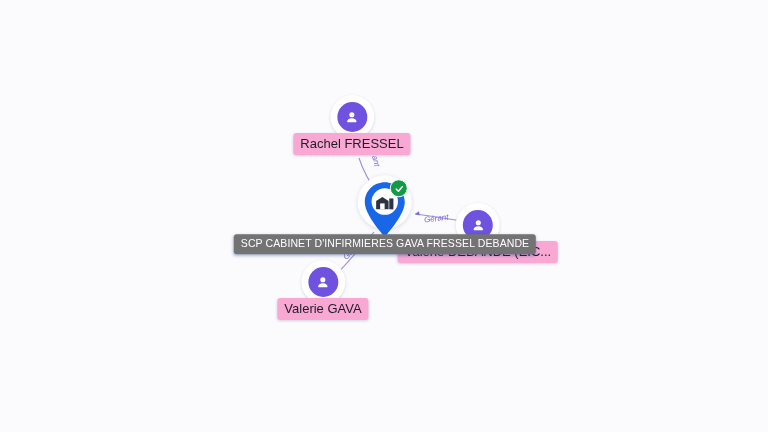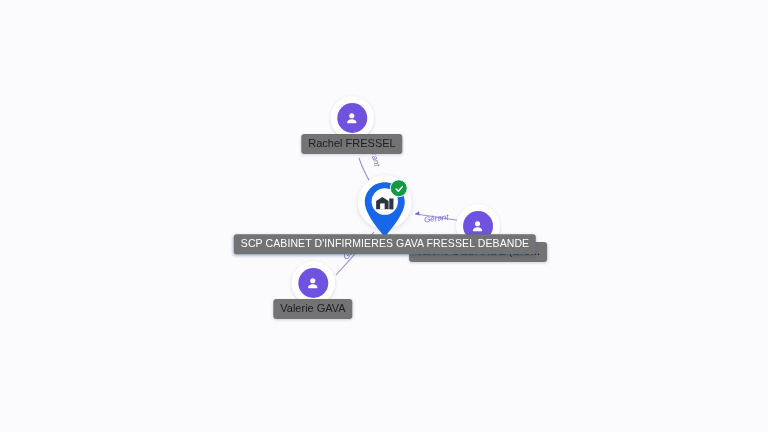--- a/index.html
+++ b/index.html
@@ -58,23 +58,23 @@
     background: #6f53e0;
     display: flex;
     align-items: center;
     justify-content: center;
   }
   .avatar-disc svg { display: block; }
 
   
   .node-label {
     margin-top: -6px;
-    background: #737373;
+    background: #f9a8d4;
     color: #1d1d26;
-    font-size: 11px;
+    font-size: 13px;
     line-height: 1;
     padding: 4px 7px 5px 7px;
     border-radius: 3px;
     box-shadow: 0 1px 3px rgba(40,40,90,0.20);
     white-space: nowrap;
     position: relative;
     z-index: 5;
   }
 
   .node-label.selected {
@@ -176,21 +176,21 @@
       <div class="avatar-disc">
         <svg width="17" height="17" viewBox="0 0 24 24" fill="#ffffff">
           <circle cx="12" cy="8.2" r="3.6"></circle>
           <path d="M12 13.2c-3.9 0-6.6 2.1-6.6 4.3 0 .9 1 1.3 2.2 1.3h8.8c1.2 0 2.2-.4 2.2-1.3 0-2.2-2.7-4.3-6.6-4.3z"></path>
         </svg>
       </div>
     </div>
     <div class="node-label">Valérie DEBANDE (EIC...</div>
   </div>
 
-  <div class="node person-node" style="left:313px; top:290px;">
+  <div class="node person-node" style="left:323px; top:290px;">
     <div class="avatar-ring">
       <div class="avatar-disc">
         <svg width="17" height="17" viewBox="0 0 24 24" fill="#ffffff">
           <circle cx="12" cy="8.2" r="3.6"></circle>
           <path d="M12 13.2c-3.9 0-6.6 2.1-6.6 4.3 0 .9 1 1.3 2.2 1.3h8.8c1.2 0 2.2-.4 2.2-1.3 0-2.2-2.7-4.3-6.6-4.3z"></path>
         </svg>
       </div>
     </div>
     <div class="node-label">Valerie GAVA</div>
   </div>

